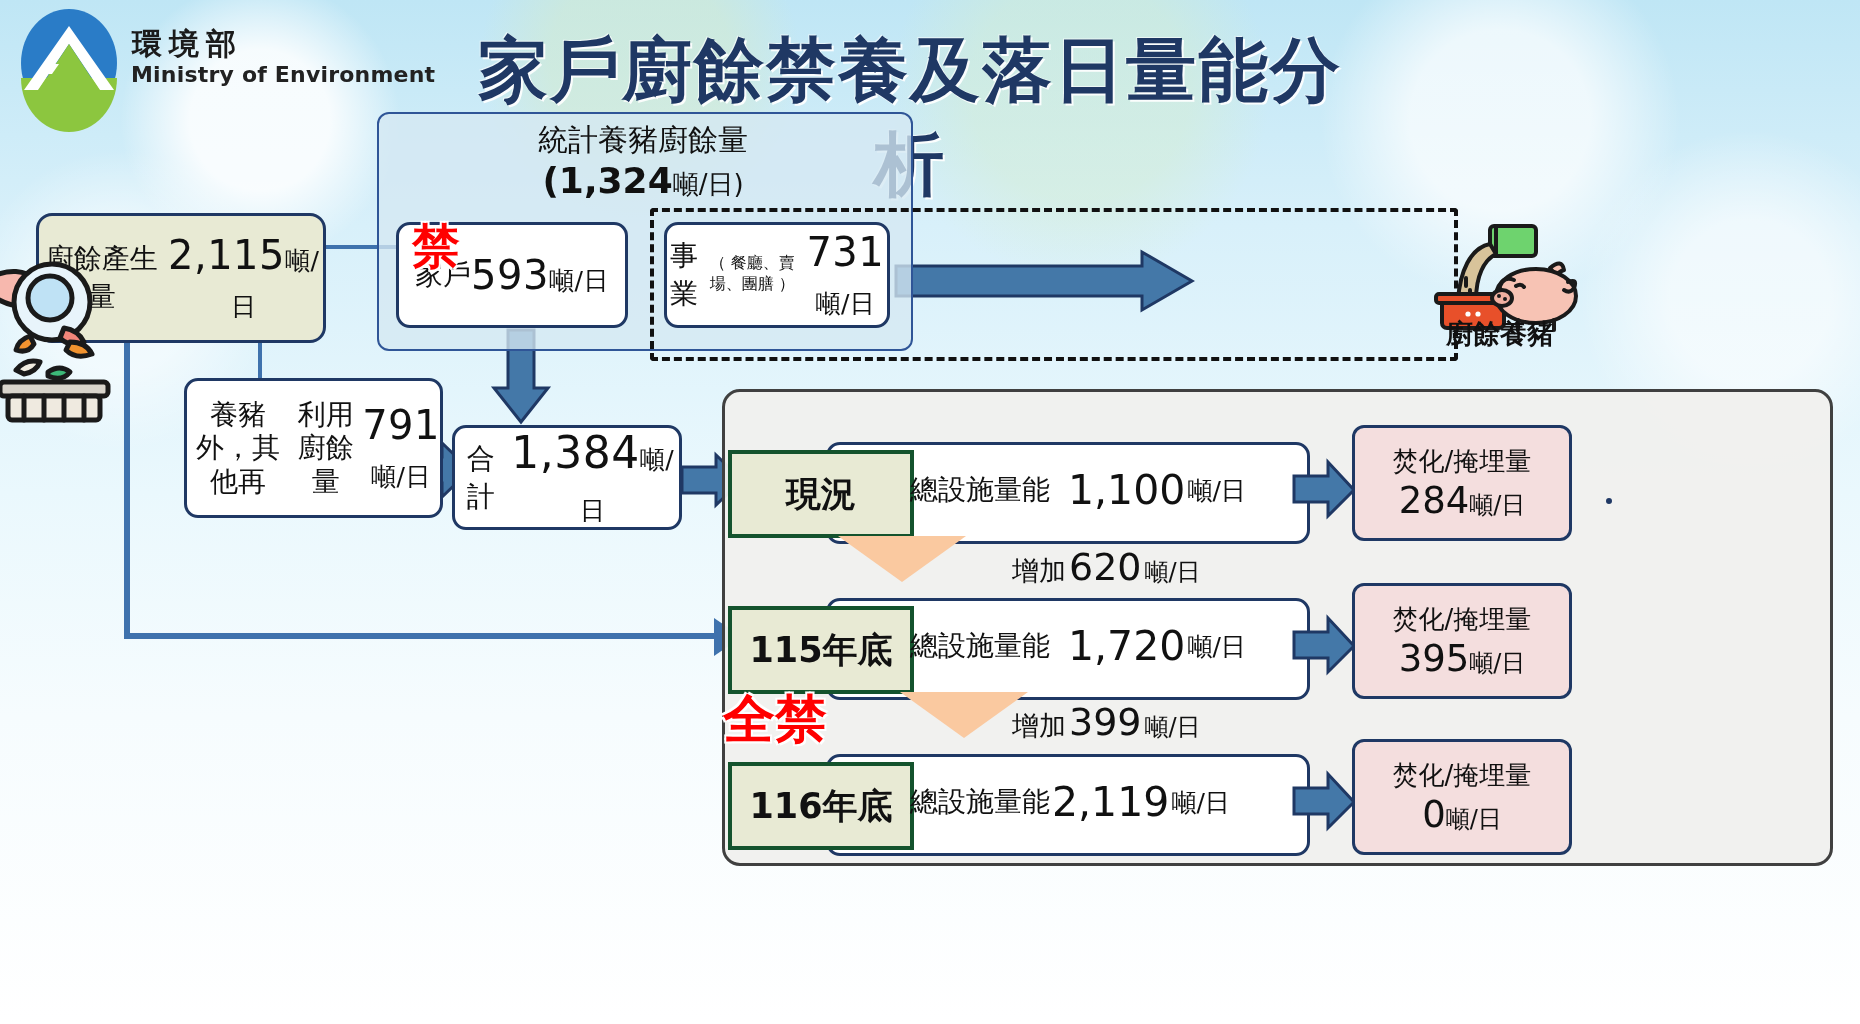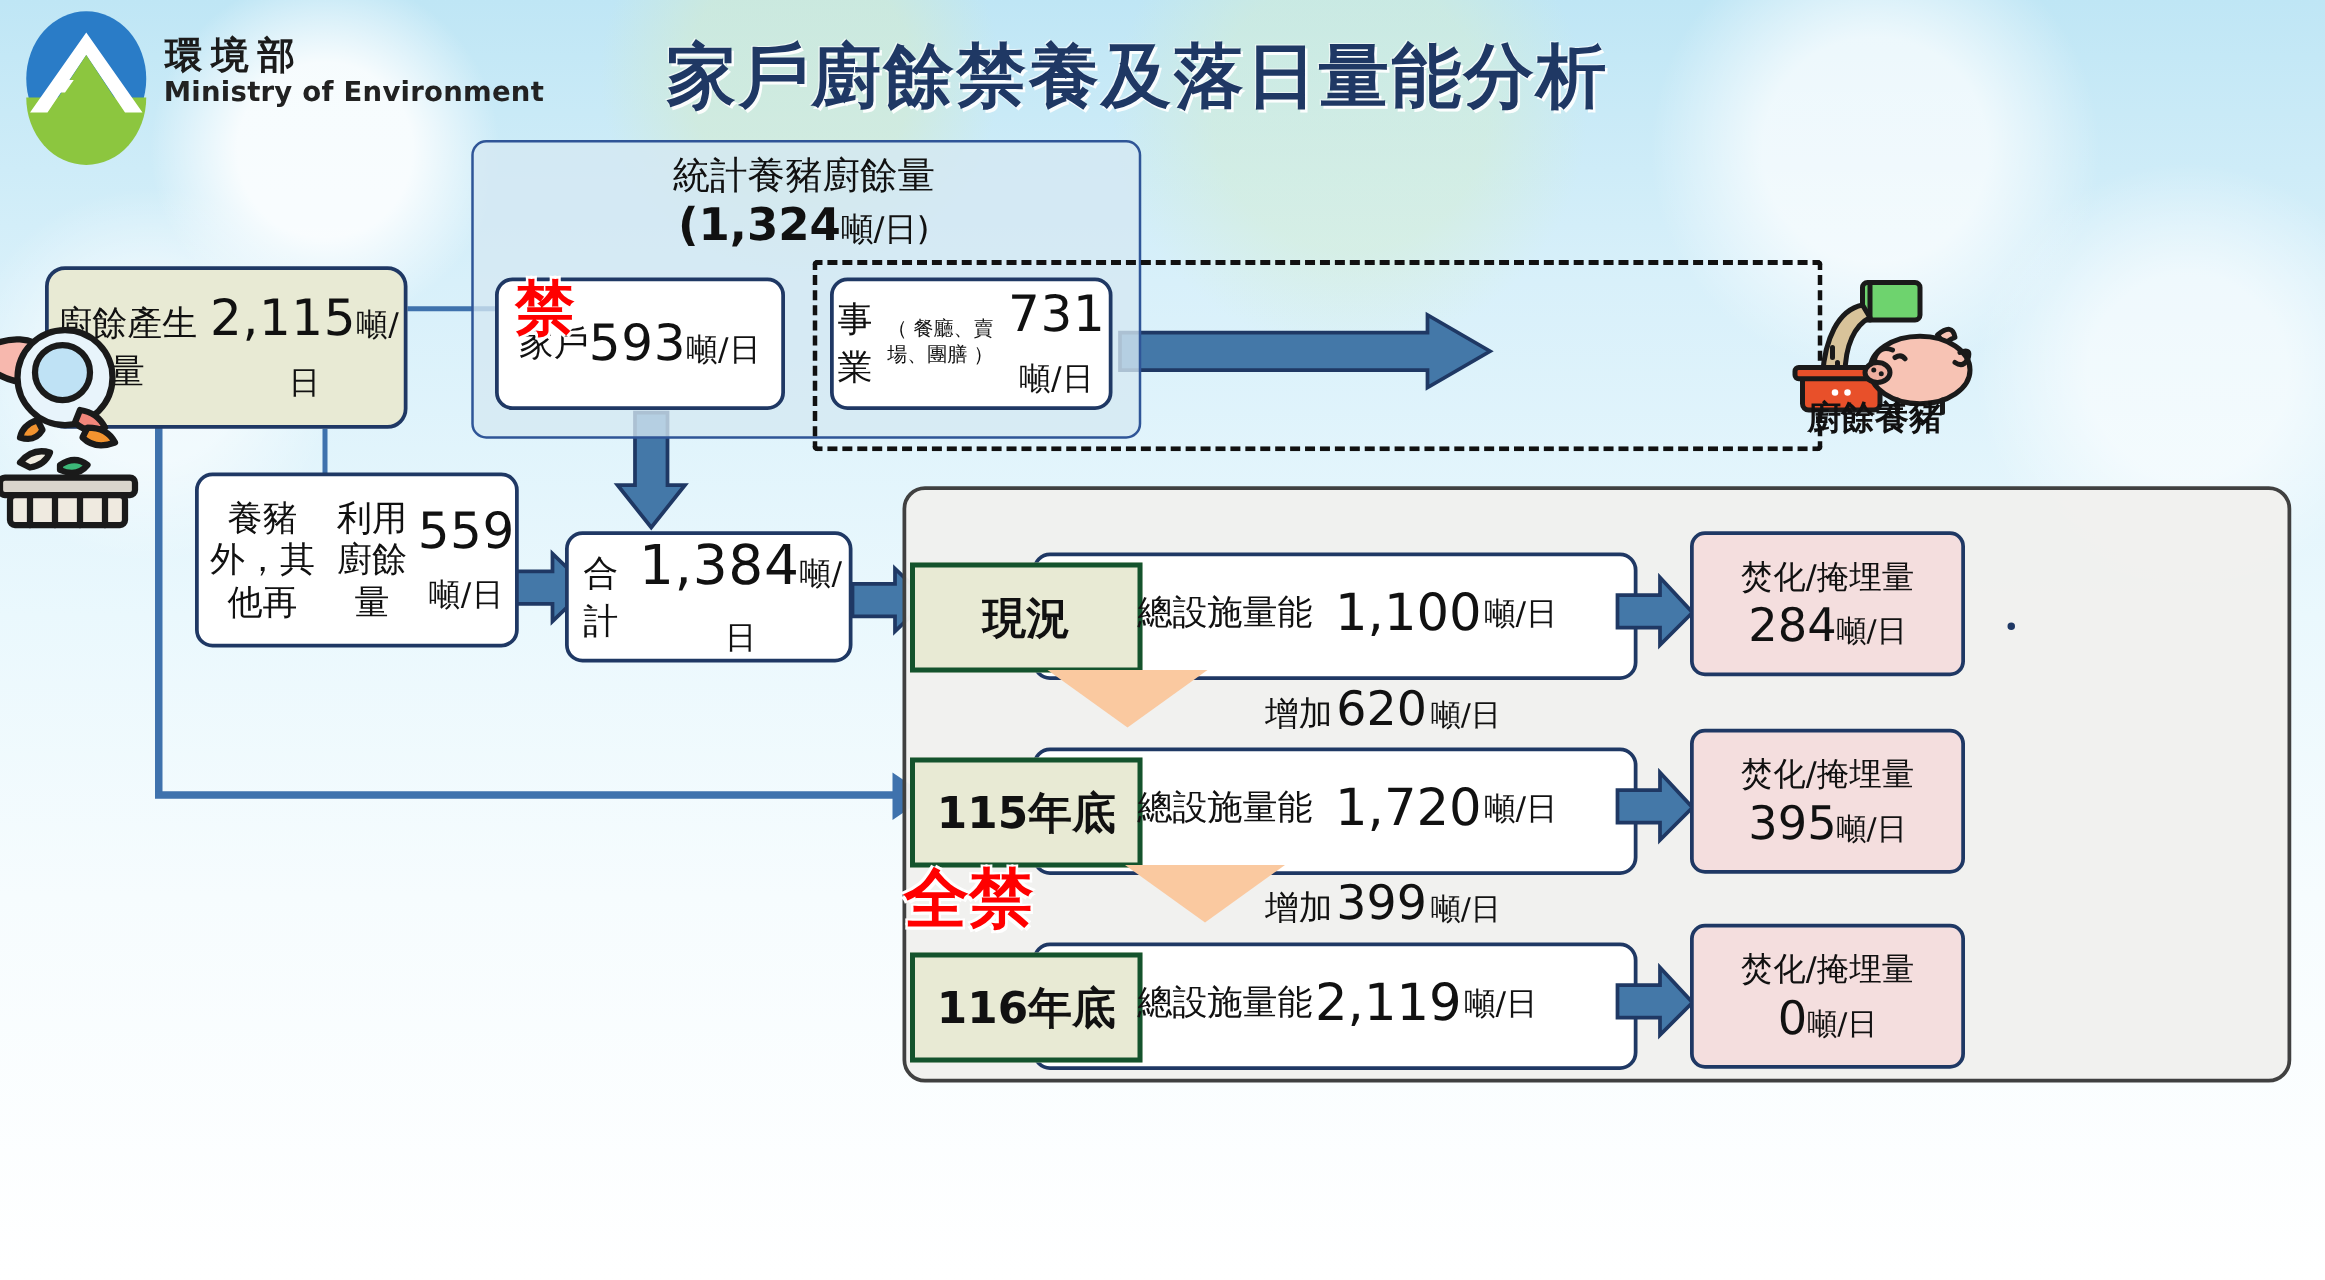--- a/index.html
+++ b/index.html
@@ -15,21 +15,21 @@
       radial-gradient(circle at 120px 300px, rgba(255,255,255,.55) 0 70px, rgba(255,255,255,0) 150px),
       linear-gradient(180deg,#bfe6f5 0%,#d8f0fa 22%,#eaf8fd 48%,#f6fcfe 70%,#ffffff 100%);
   }
   .lyr{position:absolute;}
 
   
   #logo{left:14px;top:8px;width:110px;height:110px;}
   #ministry-cn{left:132px;top:24px;font-size:30px;font-weight:700;letter-spacing:7px;color:#1b1b1b;
     font-family:"DejaVu Sans","Liberation Sans",sans-serif;}
   #ministry-en{left:131px;top:62px;font-size:22px;font-weight:700;color:#222;letter-spacing:.2px;}
-  #title{left:470px;top:24px;width:880px;text-align:center;font-size:56px;font-weight:700;
+  #title{left:470px;top:24px;width:880px;text-align:center;font-size:70px;font-weight:700;
     color:#1f3864;letter-spacing:2px;
     text-shadow:2px 2px 0 rgba(255,255,255,.9),-1px -1px 0 rgba(255,255,255,.6);}
 
   
   .box{position:absolute;box-sizing:border-box;display:flex;flex-direction:row;
        align-items:center;justify-content:center;text-align:center;color:#111;}
   .rnd{border:3px solid #1f3864;border-radius:14px;background:#fff;}
   .unit{font-size:25px;}
   .big{font-size:40px;font-weight:400;letter-spacing:.5px;}
   .lbl{font-size:28px;}
@@ -44,21 +44,21 @@
   #household-box{left:396px;top:222px;width:232px;height:106px;}
   #business-box{left:664px;top:222px;width:226px;height:106px;}
   #business-sub{font-size:16px;margin-top:-2px;}
   #ban-dashed{left:650px;top:208px;width:800px;height:145px;border:4px dashed #111;border-radius:4px;
     background:transparent;}
 
   
   #generation-box{left:36px;top:213px;width:290px;height:130px;background:#e8ead4;border:3px solid #1f3864;border-radius:16px;}
 
   
-  #other-reuse-box{left:156px;top:378px;width:259px;height:140px;}
+  #other-reuse-box{left:184px;top:378px;width:259px;height:140px;}
   #other-reuse-box .lbl{line-height:1.18;}
 
   
   #total-box{left:452px;top:425px;width:230px;height:105px;}
 
   
   #scenario-panel{left:722px;top:389px;width:1105px;height:471px;
     border:3px solid #404040;border-radius:18px;background:rgba(240,240,238,.96);}
   .scen-outline{position:absolute;border:3px solid #1f3864;border-radius:14px;background:#fff;}
   .scen-tag{position:absolute;border:4px solid #14532d;background:#e8ead4;display:flex;
@@ -178,21 +178,21 @@
       <rect x="8" y="146" width="92" height="24" rx="4" fill="#efeae0"></rect>
       <path d="M24 146 v24 M44 146 v24 M64 146 v24 M84 146 v24" fill="none"></path>
     </g>
   </svg>
 </div>
 
 <div class="box rnd" id="other-reuse-box">
   <div class="lbl">養豬外，其他再</div>
   <div class="lbl">利用廚餘量</div>
   <div class="big">
-    <span>559</span><span class="unit">噸/日</span>
+    <span>791</span><span class="unit">噸/日</span>
   </div>
 </div>
 
 <div class="box rnd" id="total-box">
   <div class="lbl">合計</div>
   <div class="big" style="font-size:44px;">
     <span>1,384</span><span class="unit">噸/日</span>
   </div>
 </div>
 

